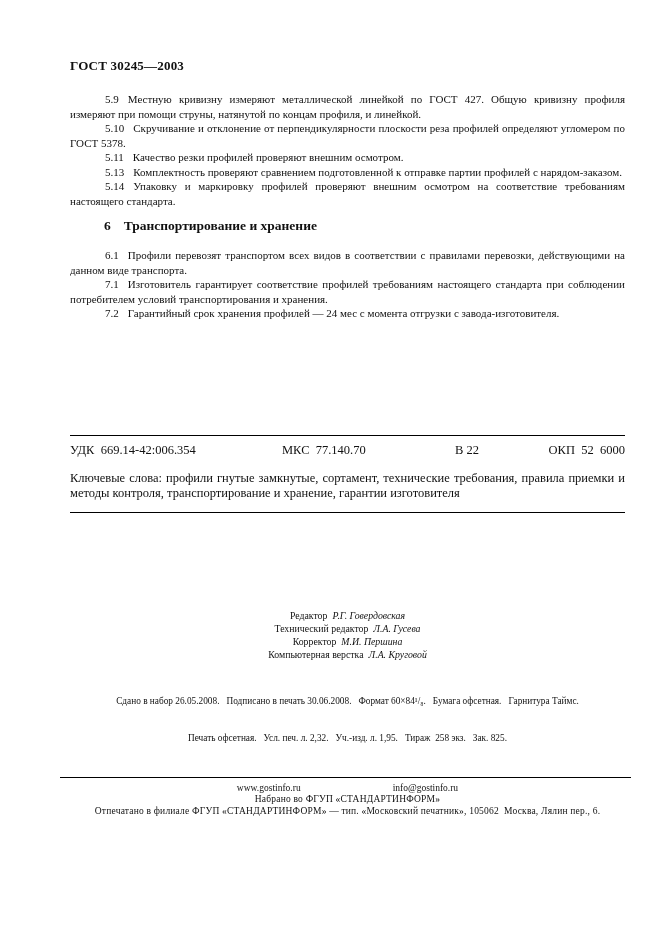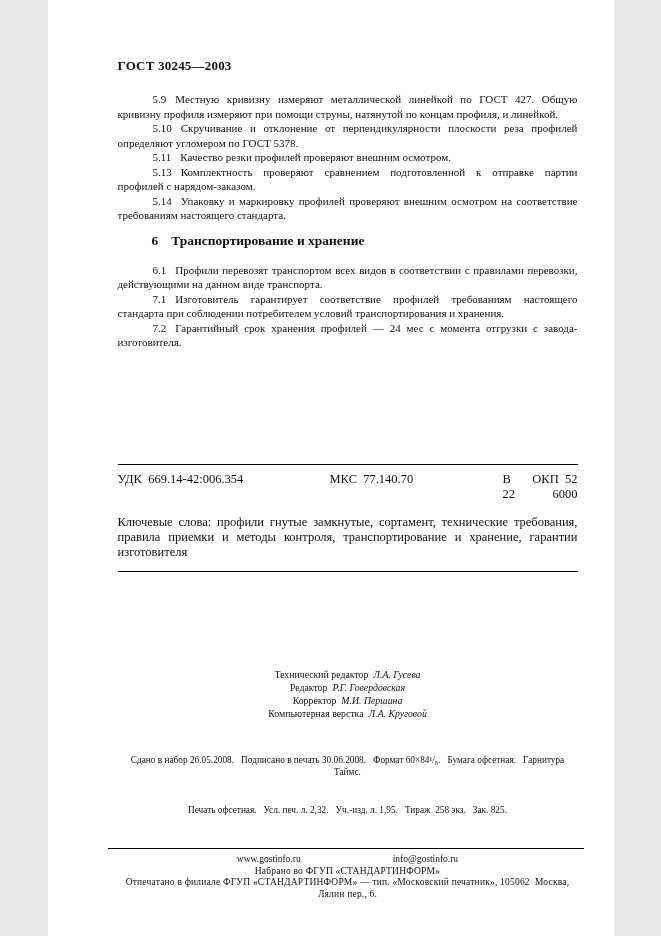--- a/index.html
+++ b/index.html
@@ -1,19 +1,19 @@
 <!DOCTYPE html>
 <html><head>
 <meta charset="utf-8">
 <style>
   * { margin: 0; padding: 0; box-sizing: border-box; }
   html, body { background: #e8e8e8; }
   .page {
     position: relative;
-    width: 566px;
+    width: 661px;
     height: 936px;
     background: #ffffff;
     color: #111111;
     font-family: "Liberation Serif", "DejaVu Serif", serif;
     overflow: hidden;
     margin: 0 auto;
   }
   .content {
     padding: 58px 36px 0 70px; 
   }
@@ -126,22 +126,22 @@
       <span>МКС  77.140.70</span>
       <span>В 22</span>
       <span class="cell-right">ОКП  52  6000</span>
     </div>
 
     <p class="keywords">Ключевые слова: профили гнутые замкнутые, сортамент, технические требования, правила приемки и методы контроля, транспортирование и хранение, гарантии изготовителя</p>
 
     <hr class="rule rule-2">
 
     <div class="colophon">
+      <div class="credit-line"><span>Редактор</span><span class="credit-name">Р.Г. Говердовская</span></div>
       <div class="credit-line"><span>Технический редактор</span><span class="credit-name">Л.А. Гусева</span></div>
-      <div class="credit-line"><span>Редактор</span><span class="credit-name">Р.Г. Говердовская</span></div>
       <div class="credit-line"><span>Корректор</span><span class="credit-name">М.И. Першина</span></div>
       <div class="credit-line"><span>Компьютерная верстка</span><span class="credit-name">Л.А. Круговой</span></div>
 
       <div class="imprint">
         <div>Сдано в набор 26.05.2008.   Подписано в печать 30.06.2008.   Формат 60×84¹/₈.   Бумага офсетная.   Гарнитура Таймс.</div>
         <div>Печать офсетная.   Усл. печ. л. 2,32.   Уч.-изд. л. 1,95.   Тираж  258 экз.   Зак. 825.</div>
       </div>
 
       <hr class="rule rule-3">
 

